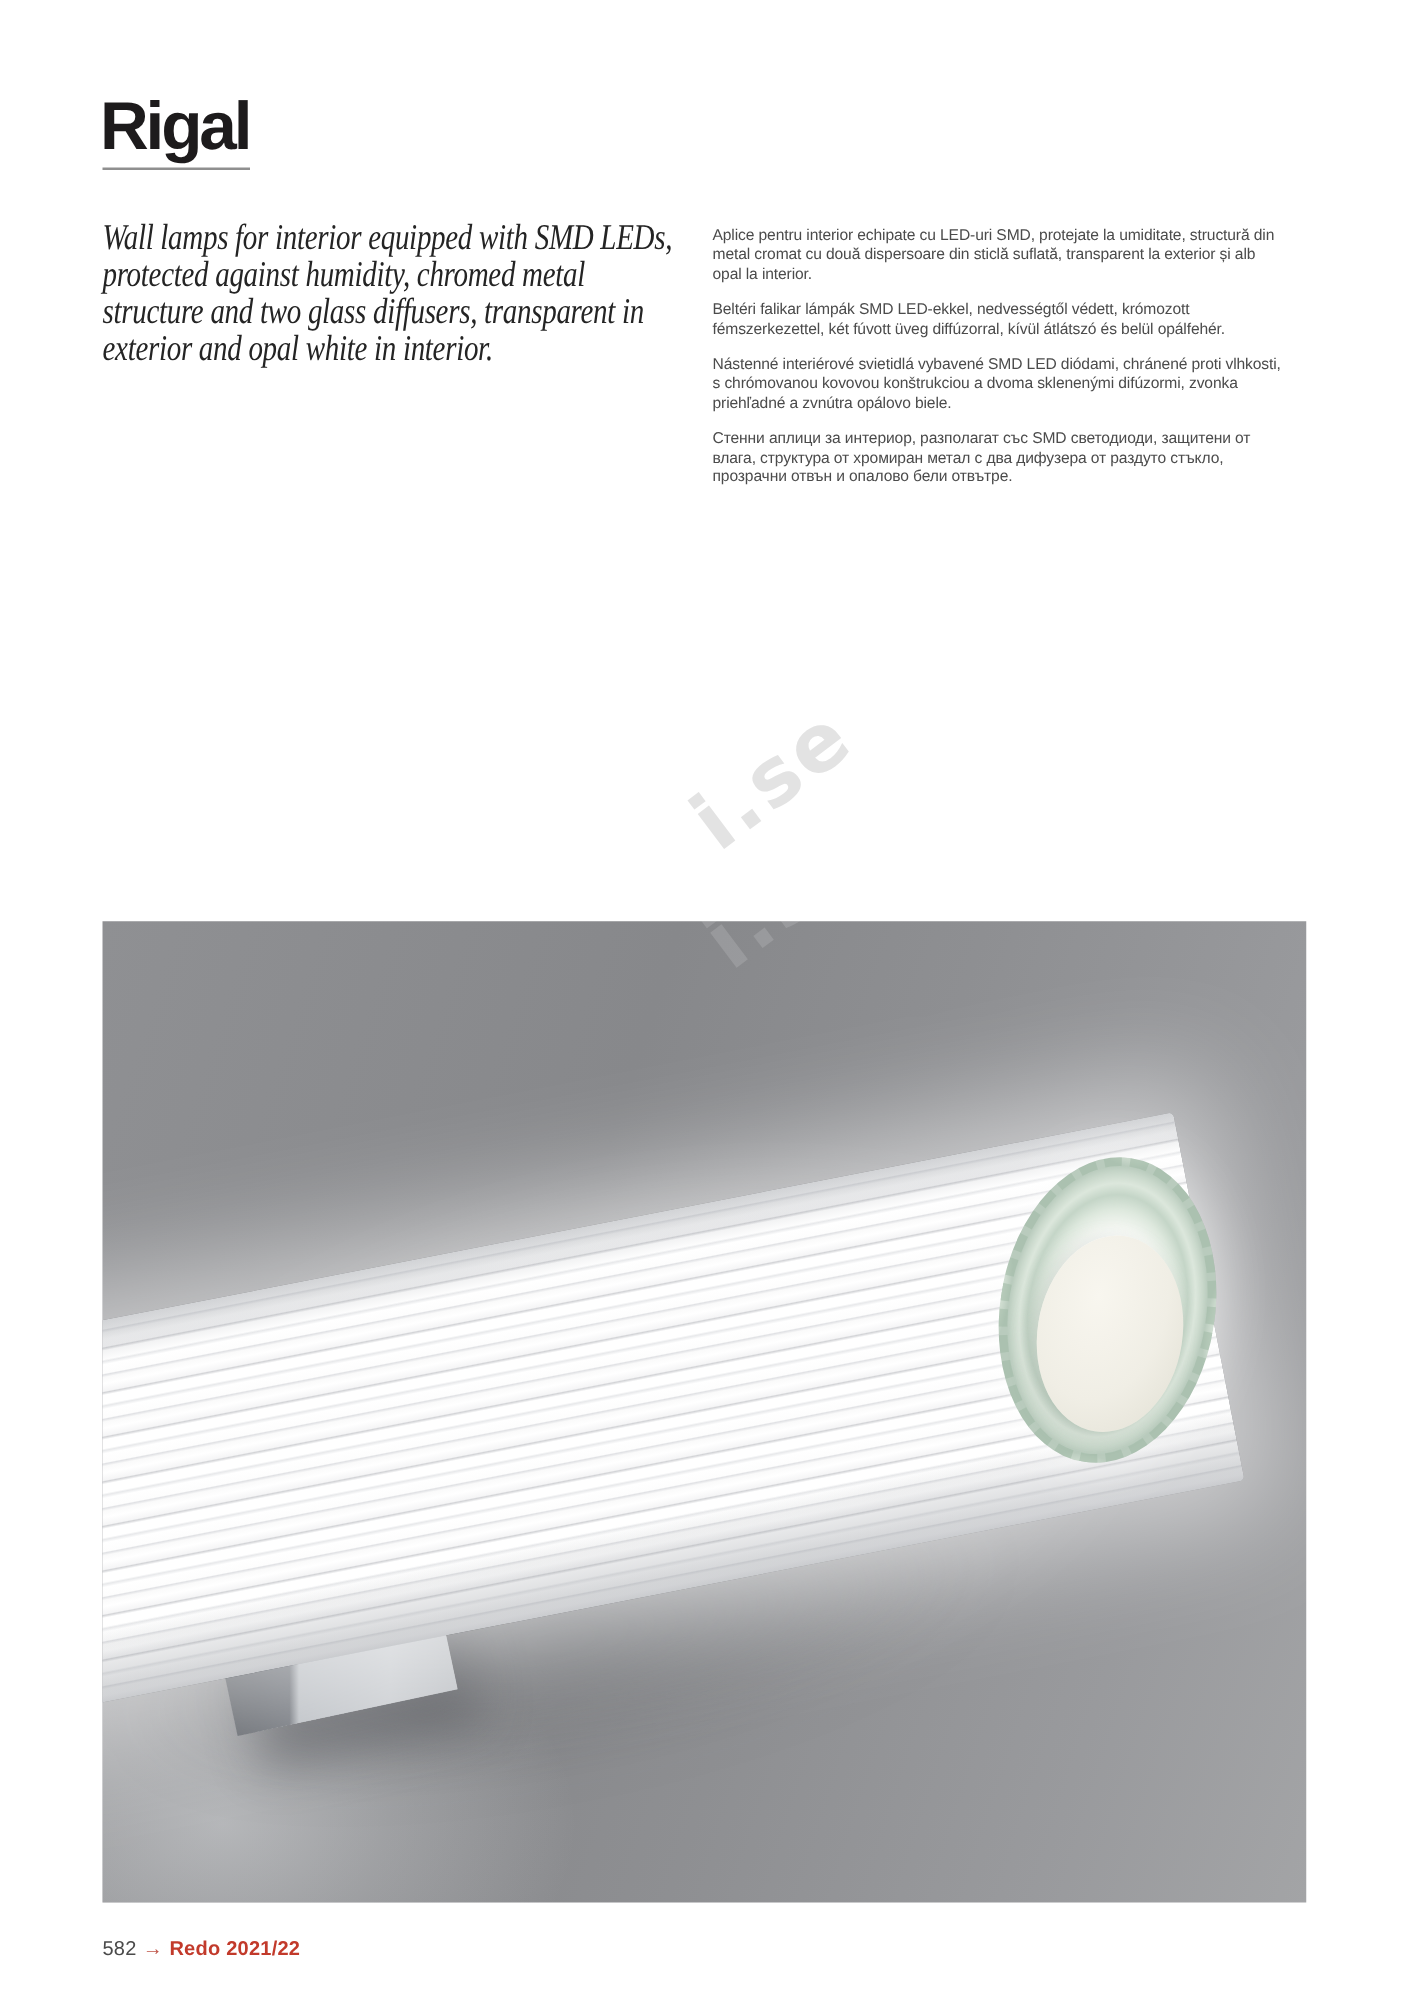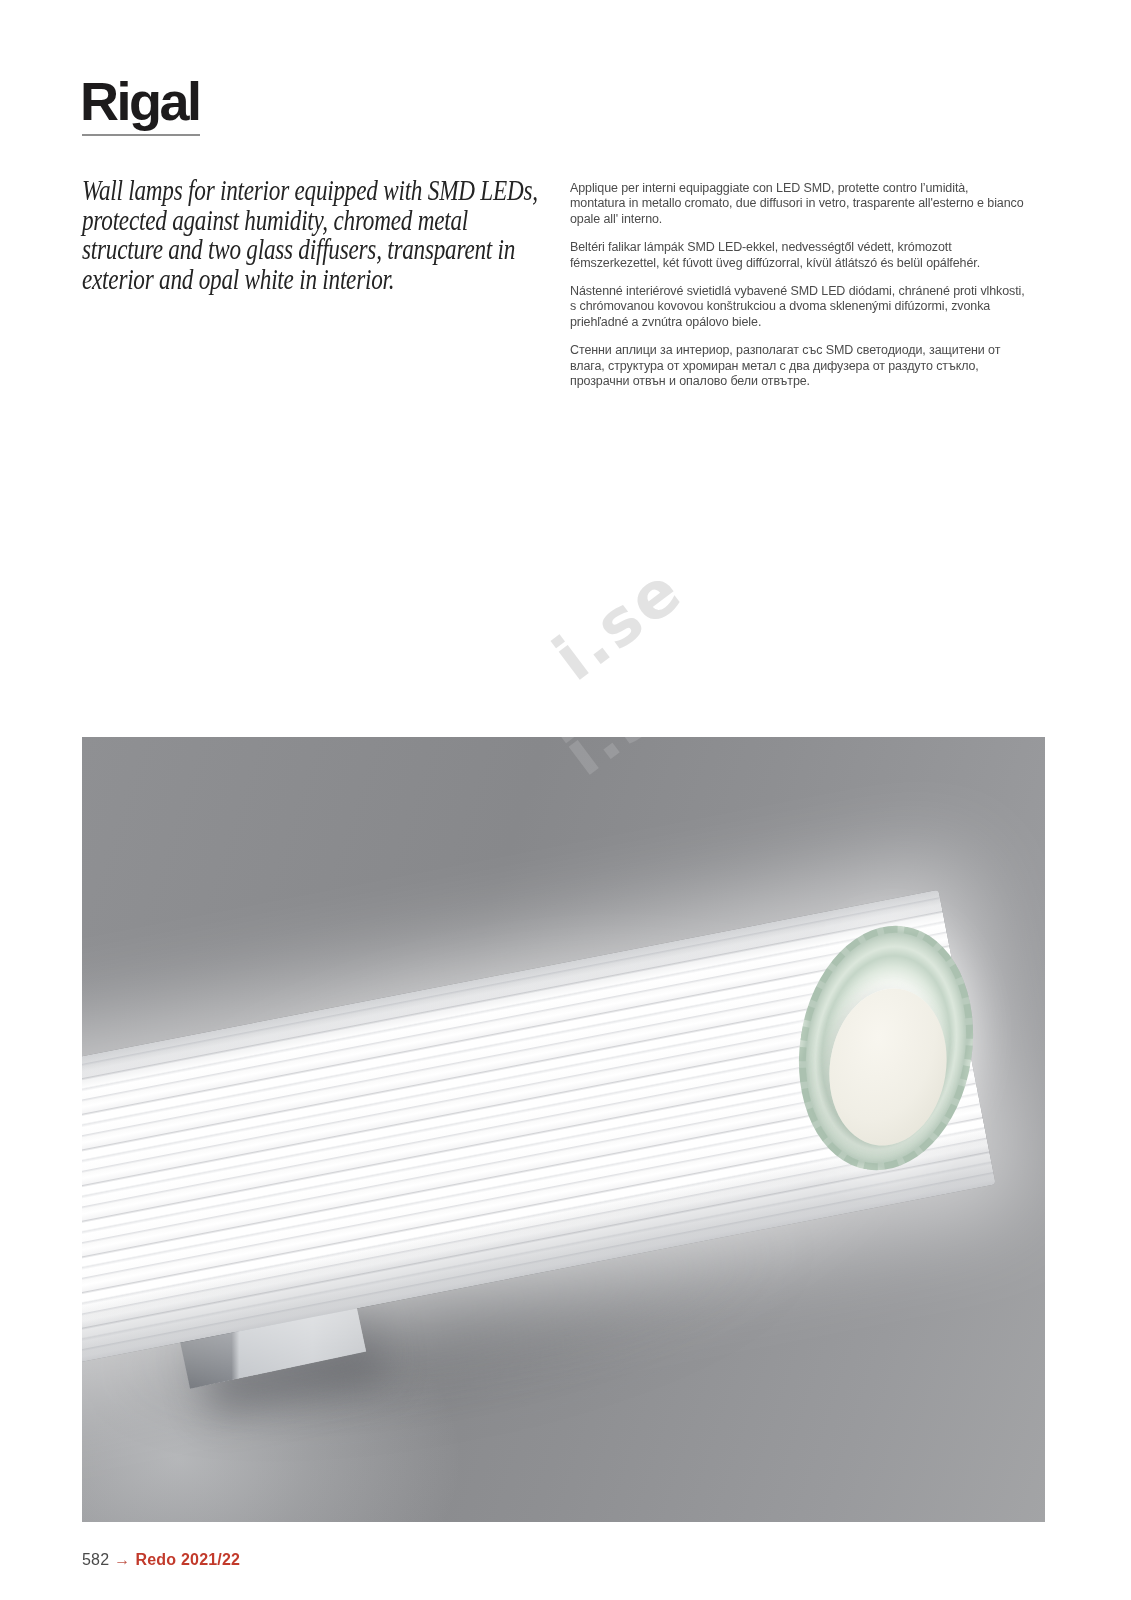--- a/index.html
+++ b/index.html
@@ -208,21 +208,21 @@
 
   <h1 class="title">Rigal</h1>
   <div class="title-underline"></div>
 
   <p class="headline">Wall lamps for interior equipped with SMD LEDs,
 protected against humidity, chromed metal
 structure and two glass diffusers, transparent in
 exterior and opal white in interior.</p>
 
   <section class="translations">
-    <p>Applique per interni equipaggiate con LED SMD, protette contro l’umidità, montatura in metallo cromato, due diffusori in vetro, trasparente all'esterno e bianco opale all' interno.</p>
+    <p>Aplice pentru interior echipate cu LED-uri SMD, protejate la umiditate, structură din metal cromat cu două dispersoare din sticlă suflată, transparent la exterior și alb opal la interior.</p>
     <p>Beltéri falikar lámpák SMD LED-ekkel, nedvességtől védett, krómozott fémszerkezettel, két fúvott üveg diffúzorral, kívül átlátszó és belül opálfehér.</p>
     <p>Nástenné interiérové svietidlá vybavené SMD LED diódami, chránené proti vlhkosti, s chrómovanou kovovou konštrukciou a dvoma sklenenými difúzormi, zvonka priehľadné a zvnútra opálovo biele.</p>
     <p>Стенни аплици за интериор, разполагат със SMD светодиоди, защитени от влага, структура от хромиран метал с два дифузера от раздуто стъкло, прозрачни отвън и опалово бели отвътре.</p>
   </section>
 
   <div class="watermark">i.se</div>
 
   <figure class="photo">
     <div class="photo-watermark">i.se</div>
     <div class="glow"></div>

